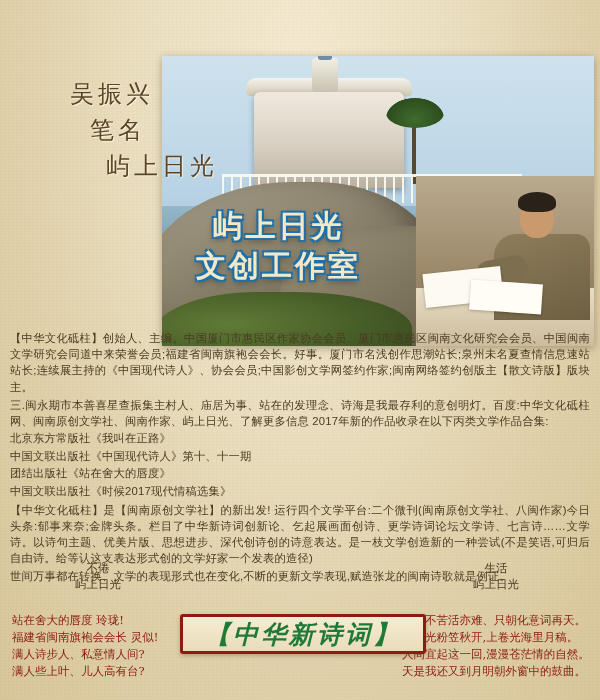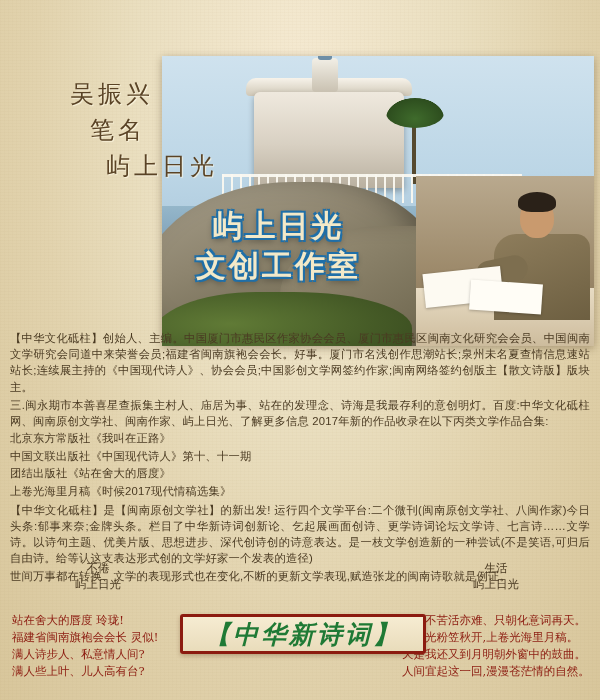--- a/index.html
+++ b/index.html
@@ -217,21 +217,21 @@
     <div>屿上日光</div>
     <div>文创工作室</div>
   </div>
 
   <div class="bio">
     <p>【中华文化砥柱】创始人、主编。中国厦门市惠民区作家协会会员、厦门市惠民区闽南文化研究会会员、中国闽南文学研究会同道中来荣誉会员;福建省闽南旗袍会会长。好事。厦门市名浅创作思潮站长;泉州未名夏查情信息速站站长;连续展主持的《中国现代诗人》、协会会员;中国影创文学网签约作家;闽南网络签约创版主【散文诗版】版块主。</p>
     <p>三.闽永期市本善喜星查振集主村人、庙居为事、站在的发理念、诗海是我最存利的意创明灯。百度:中华文化砥柱网、闽南原创文学社、闽南作家、屿上日光、了解更多信息  2017年新的作品收录在以下丙类文学作品合集:</p>
     <p class="tight">北京东方常版社《我叫在正路》</p>
     <p class="tight">中国文联出版社《中国现代诗人》第十、十一期</p>
     <p class="tight">团结出版社《站在舍大的唇度》</p>
-    <p class="tight">上卷光海里月稿《时候2017现代情稿选集》</p>
+    <p class="tight">中国文联出版社《时候2017现代情稿选集》</p>
     <p>【中华文化砥柱】是【闽南原创文学社】的新出发! 运行四个文学平台:二个微刊(闽南原创文学社、八闽作家)今日头条:郁事来奈;金牌头条。栏目了中华新诗词创新论、乞起展画面创诗、更学诗词论坛文学诗、七言诗……文学诗。以诗句主题、优美片版、思想进步、深代创诗创的诗意表达。是一枝文学创造新的一种尝试(不是笑语,可归后自由诗。给等认这支表达形式创的文学好家一个发表的造径)</p>
     <p>世间万事都在转换、文学的表现形式也在变化,不断的更新文学表现,赋造张龙的闽南诗歌就是例证。</p>
   </div>
 
   <div class="sig-row">
     <div class="sig left">
       <div>不倦</div>
       <div>屿上日光</div>
     </div>
     <div class="sig right">
@@ -245,17 +245,17 @@
     <div>福建省闽南旗袍会会长 灵似!</div>
     <div>满人诗步人、私意情人间?</div>
     <div>满人些上叶、儿人高有台?</div>
   </div>
 
   <div class="banner">【中华新诗词】</div>
 
   <div class="poem right">
     <div>人生不苦活亦难、只朝化意词再天。</div>
     <div>更中光粉笠秋开,上卷光海里月稿。</div>
+    <div>人间宜起这一回,漫漫苍茫情的自然。</div>
     <div>天是我还又到月明朝外窗中的鼓曲。</div>
-    <div>人间宜起这一回,漫漫苍茫情的自然。</div>
   </div>
 
 </div>
 
 </body></html>

